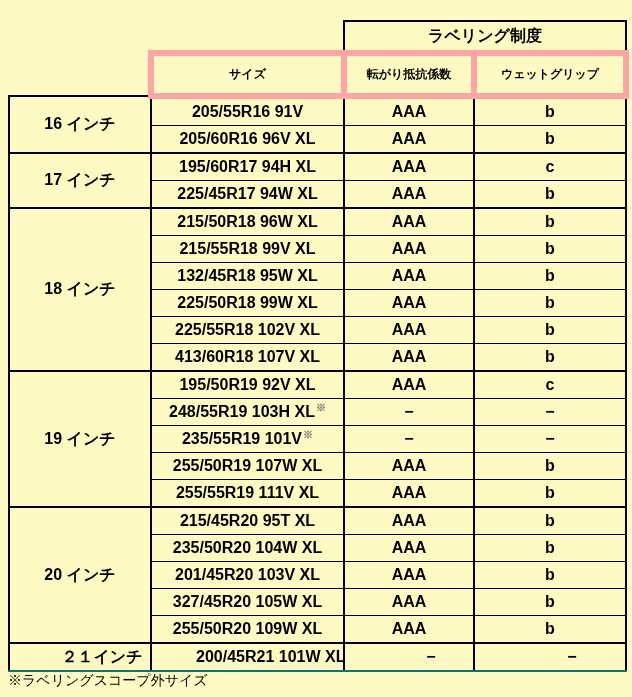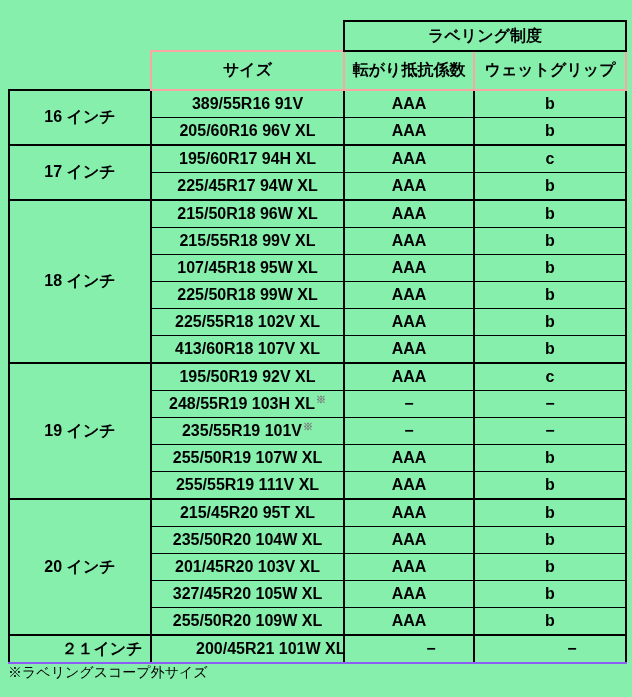--- a/index.html
+++ b/index.html
@@ -3,21 +3,21 @@
 <meta charset="utf-8">
 <style>
   html,body{margin:0;padding:0;background:#ffffff;}
   body{width:632px;height:697px;overflow:hidden;}
   .page{
     box-sizing:border-box;
     width:632px;height:697px;
     padding:20px 7px 0 8px;
     font-family:"Liberation Sans",sans-serif;
     color:#000;
-    background:#86efac;
+    background:#fef9c3;
   }
   table{
     border-collapse:collapse;
     table-layout:fixed;
     width:617px;
   }
   th,td{
     padding:0;
     text-align:center;
     vertical-align:middle;
@@ -26,39 +26,39 @@
     overflow:hidden;
     white-space:nowrap;
   }
   .blank{border:none;}
   .h1{
     border:2px solid #000;
     height:28px;
     font-size:16px;
   }
   .h2{
-    border:2px solid #fca5a5;
+    border:6px solid #fca5a5;
     height:37px;
-    font-size:16px;
+    font-size:12px;
     margin-left:39px;
   }
   td.inch{
     border:2px solid #000;
     font-size:16px;
     margin-top:32px;
   }
   td.size,td.val{
     border:1px solid #000;
     border-left:2px solid #000;
     border-right:2px solid #000;
     height:26px;
     font-size:16px;
   }
   tr.group-start td{border-top:2px solid #000;}
-  tbody tr:last-child td{border-bottom:2px solid #8b5cf6;padding-left:44px;}
+  tbody tr:last-child td{border-bottom:2px solid #0f766e;padding-left:44px;}
   .note-sup{
     font-size:10px;
     color:#777;
     vertical-align:top;
     position:relative;
     top:-2px;
     margin-left:1px;
     font-weight:700;
   }
   .footnote{
@@ -87,21 +87,21 @@
       <tr>
         <td class="blank"></td>
         <th class="h2">サイズ</th>
         <th class="h2">転がり抵抗係数</th>
         <th class="h2">ウェットグリップ</th>
       </tr>
     </thead>
     <tbody id="table-body">
         <tr class="group-start">
           <td class="inch" rowspan="2">16 インチ</td>
-          <td class="size"><span>389/55R16 91V</span></td>
+          <td class="size"><span>205/55R16 91V</span></td>
           <td class="val">AAA</td>
           <td class="val">b</td>
         </tr>
         <tr>
           <td class="size"><span>205/60R16 96V XL</span></td>
           <td class="val">AAA</td>
           <td class="val">b</td>
         </tr>
         <tr class="group-start">
           <td class="inch" rowspan="2">17 インチ</td>
@@ -119,21 +119,21 @@
           <td class="size"><span>215/50R18 96W XL</span></td>
           <td class="val">AAA</td>
           <td class="val">b</td>
         </tr>
         <tr>
           <td class="size"><span>215/55R18 99V XL</span></td>
           <td class="val">AAA</td>
           <td class="val">b</td>
         </tr>
         <tr>
-          <td class="size"><span>107/45R18 95W XL</span></td>
+          <td class="size"><span>132/45R18 95W XL</span></td>
           <td class="val">AAA</td>
           <td class="val">b</td>
         </tr>
         <tr>
           <td class="size"><span>225/50R18 99W XL</span></td>
           <td class="val">AAA</td>
           <td class="val">b</td>
         </tr>
         <tr>
           <td class="size"><span>225/55R18 102V XL</span></td>

